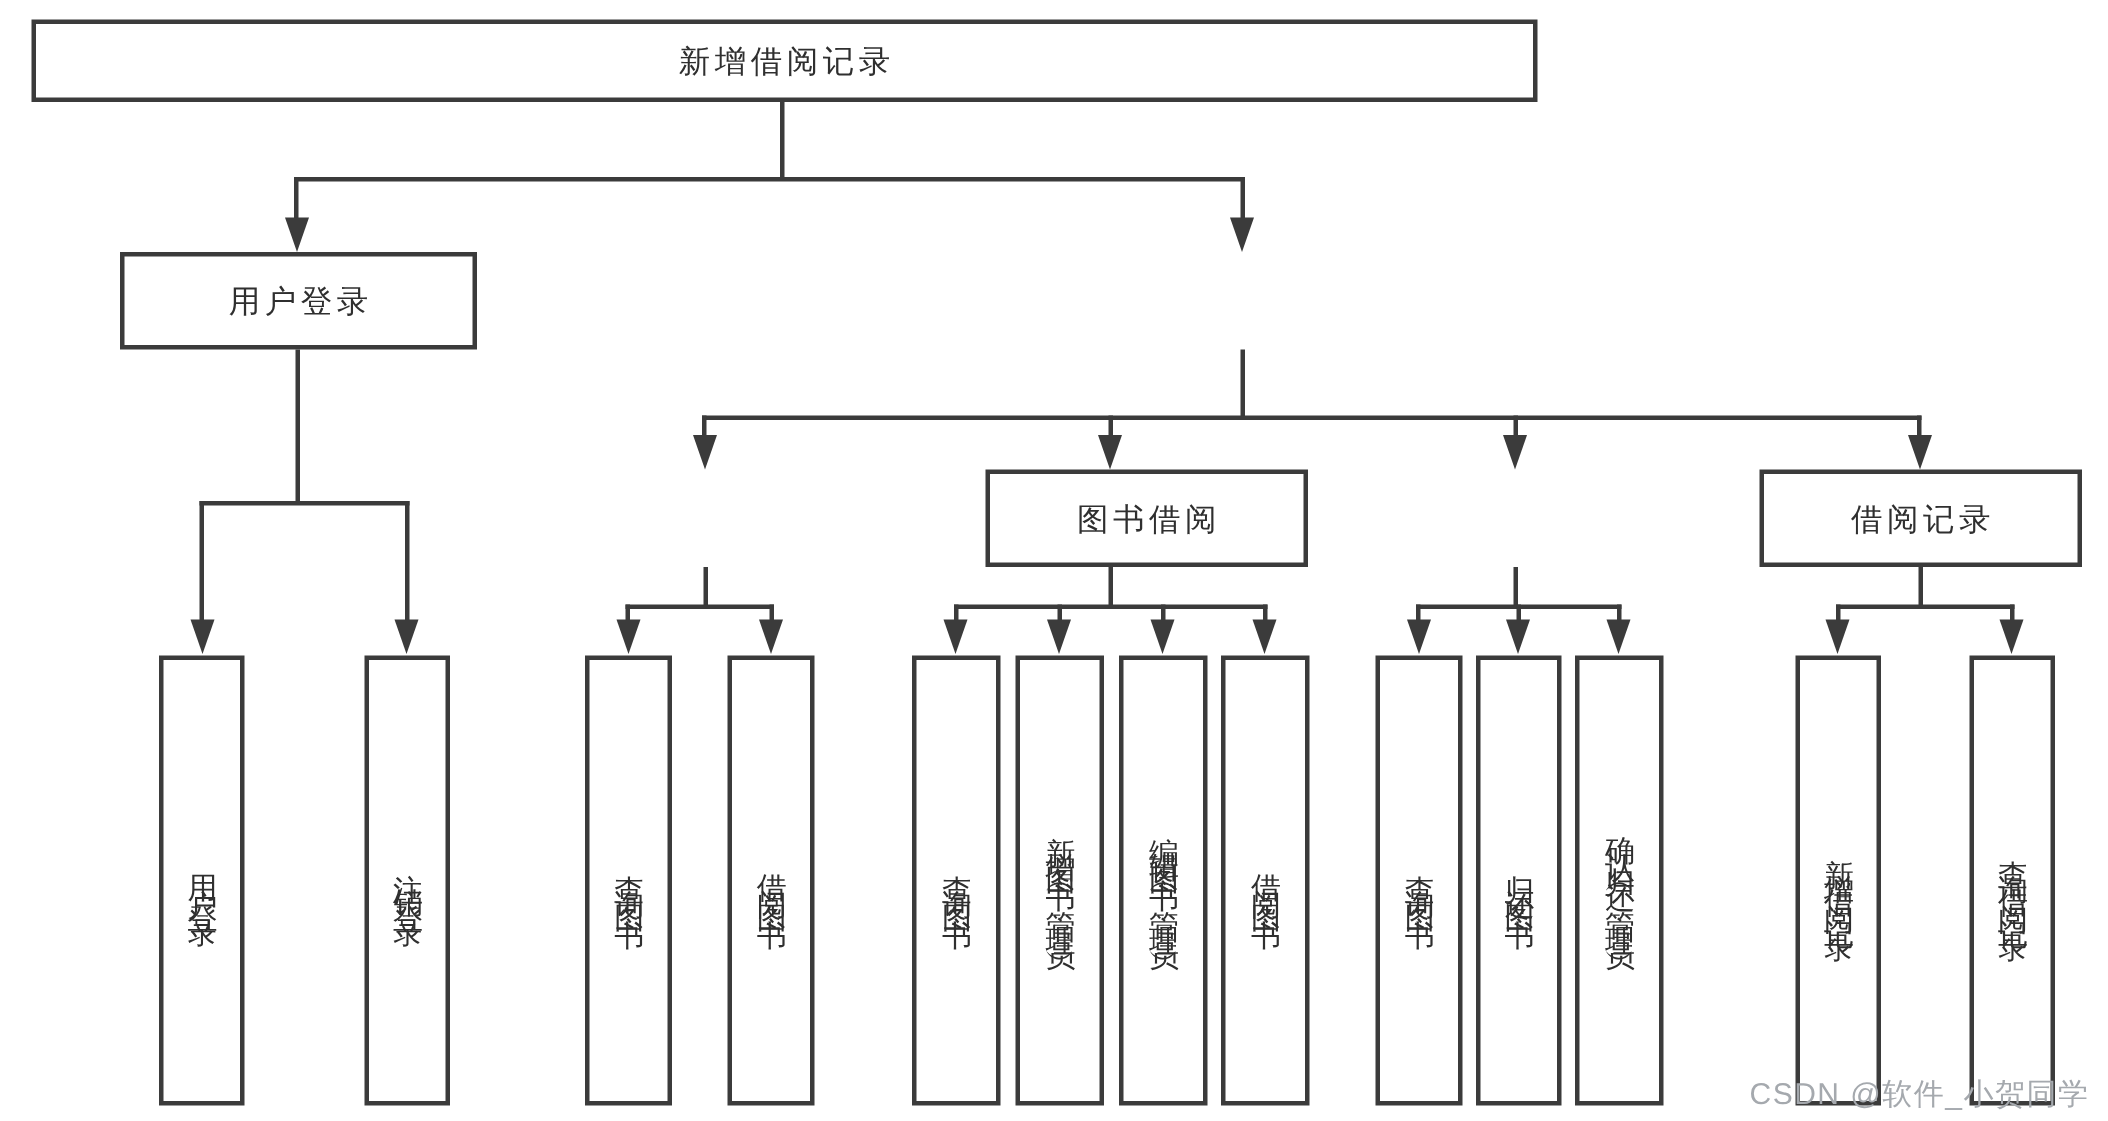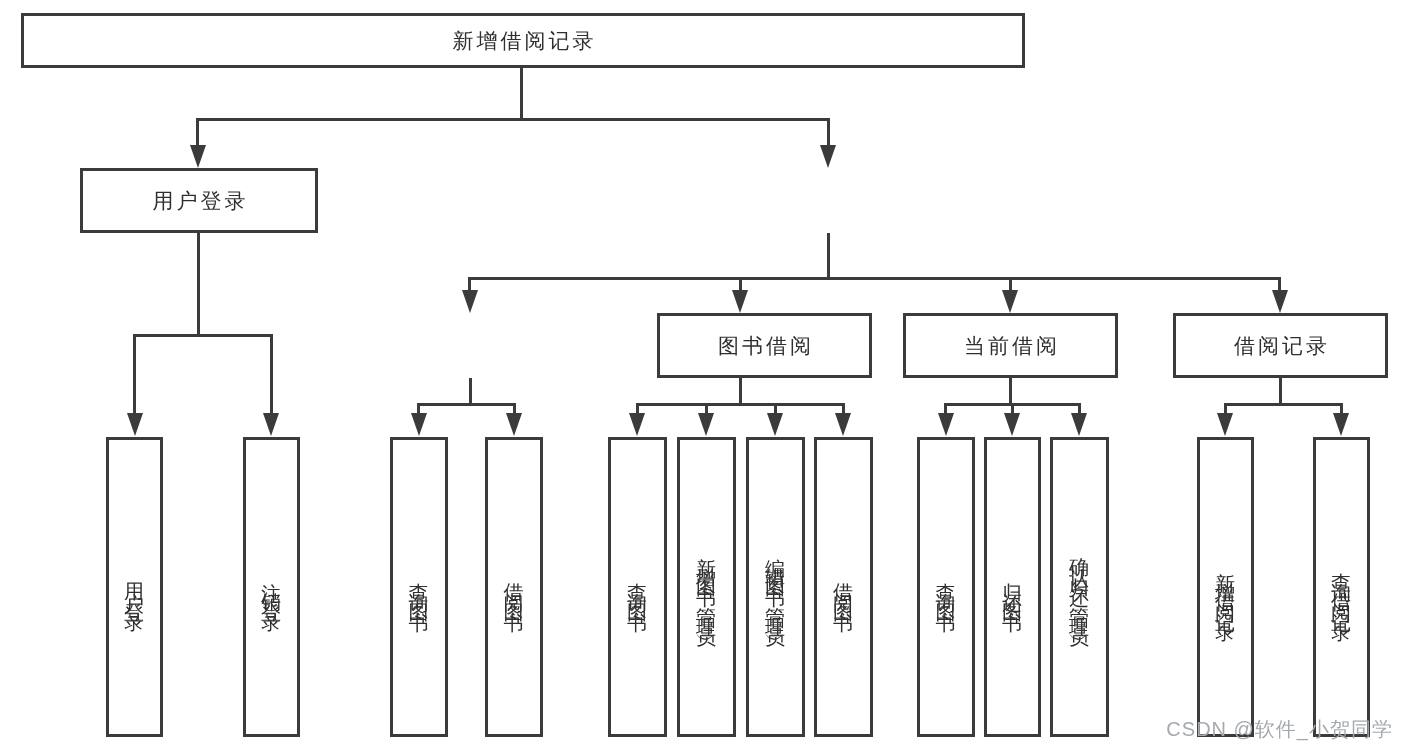--- a/index.html
+++ b/index.html
@@ -88,21 +88,20 @@
   <div class="vline" style="left:468px;top:277px;height:16px;"></div>
   <div class="vline" style="left:739px;top:277px;height:16px;"></div>
   <div class="vline" style="left:1009px;top:277px;height:16px;"></div>
   <div class="vline" style="left:1278px;top:277px;height:16px;"></div>
   <div class="arrow" style="left:462px;top:290px;"></div>
   <div class="arrow" style="left:732px;top:290px;"></div>
   <div class="arrow" style="left:1002px;top:290px;"></div>
   <div class="arrow" style="left:1272px;top:290px;"></div>
 
   <div class="box h" style="left:633px;top:313px;width:215px;height:65px;margin-left:24px;">图书借阅</div>
-  <div class="box h" style="left:903px;top:313px;width:215px;height:65px;">当前借阅</div>
   <div class="box h" style="left:1173px;top:313px;width:215px;height:65px;">借阅记录</div>
 
   <div class="vline" style="left:469px;top:378px;height:27px;"></div>
   <div class="hline" style="left:417px;top:403px;width:99px;"></div>
   <div class="vline" style="left:417px;top:403px;height:13px;"></div>
   <div class="vline" style="left:513px;top:403px;height:13px;"></div>
   <div class="arrow" style="left:411px;top:413px;"></div>
   <div class="arrow" style="left:506px;top:413px;"></div>
 
   <div class="vline" style="left:739px;top:378px;height:27px;"></div>

